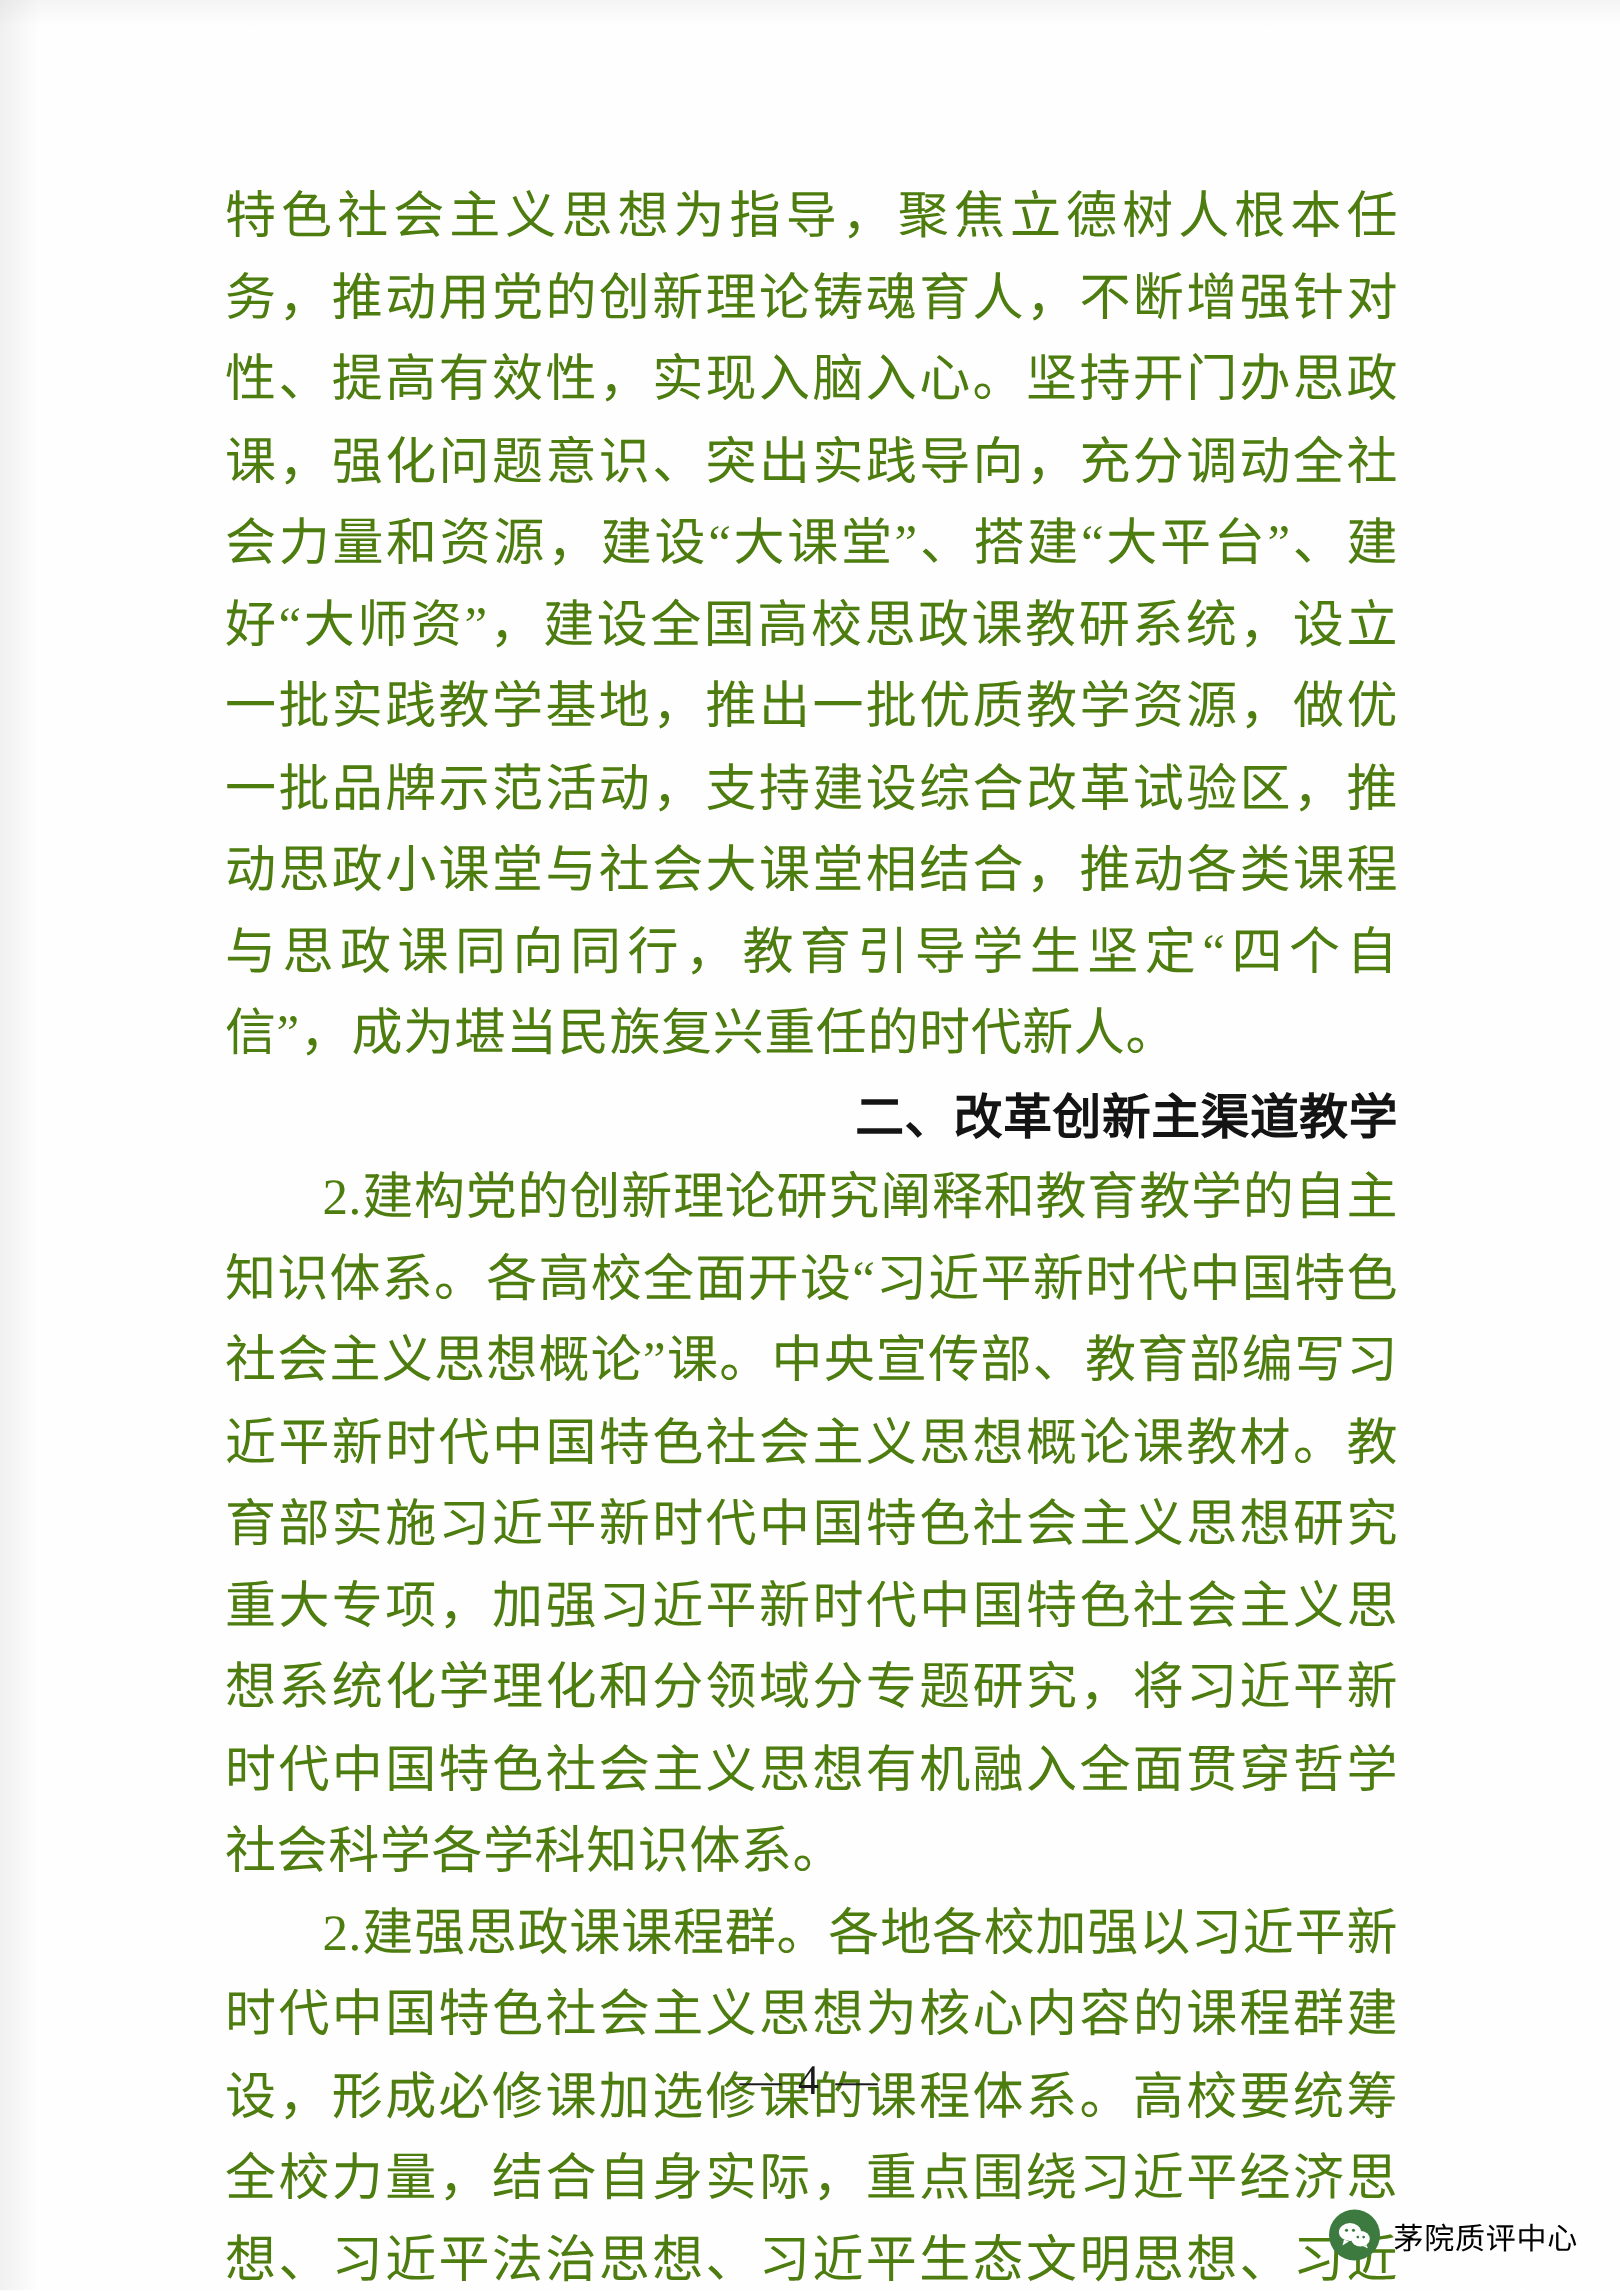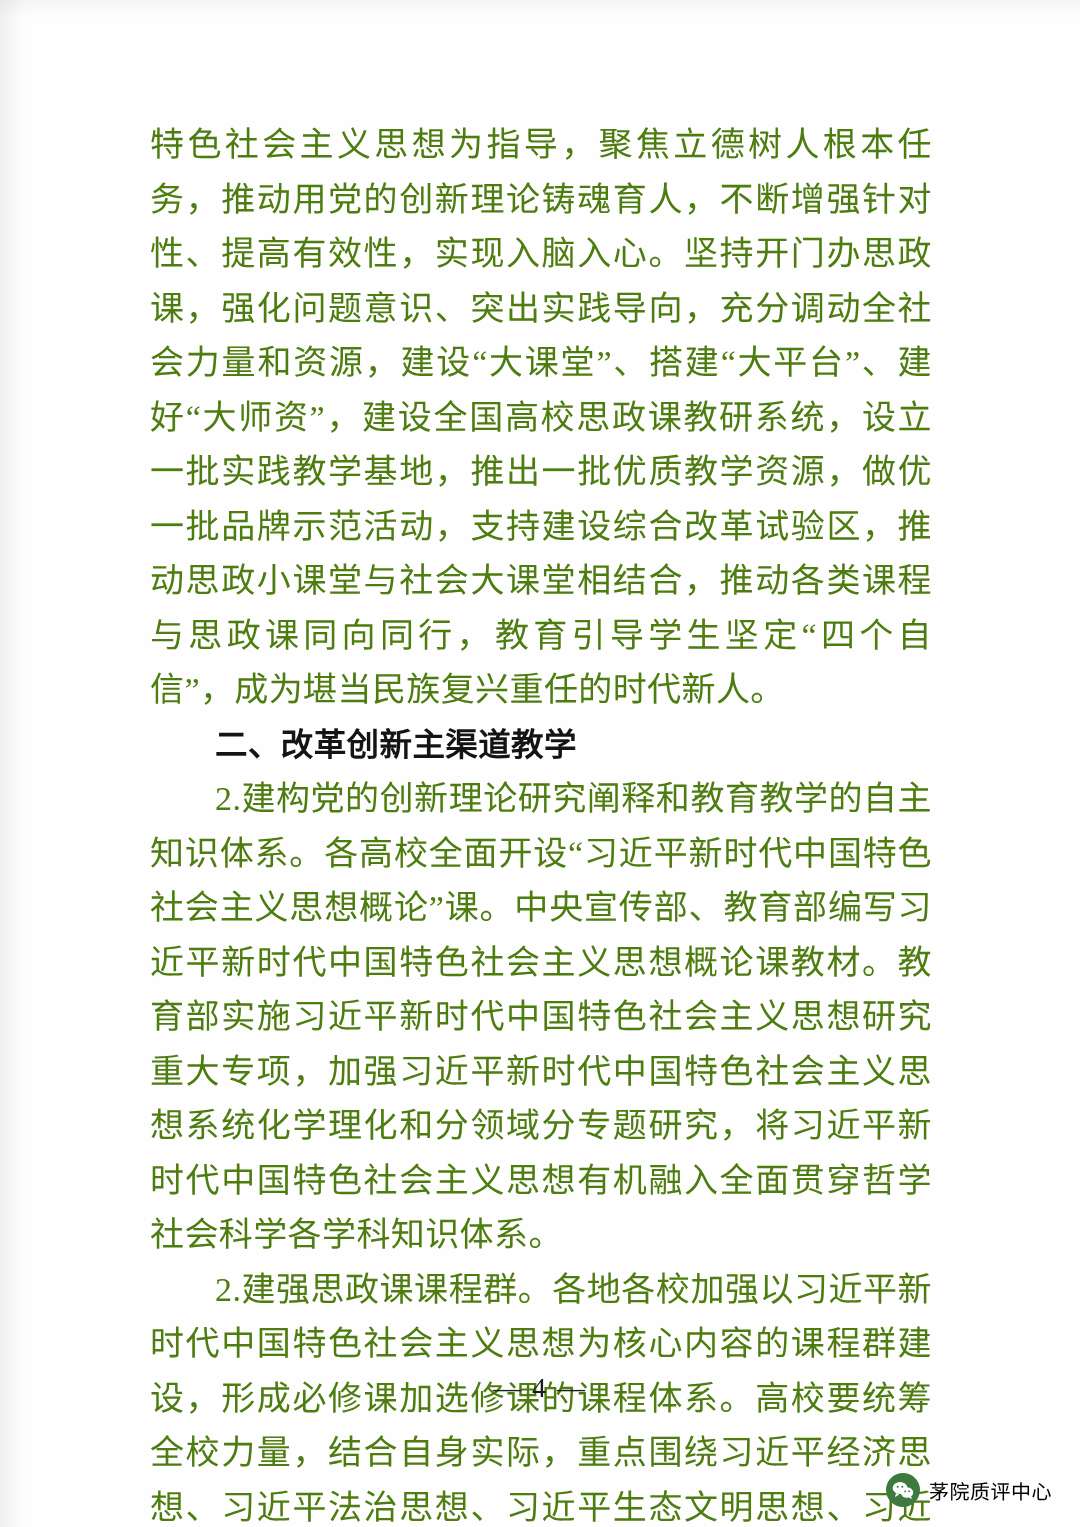--- a/index.html
+++ b/index.html
@@ -46,20 +46,21 @@
   }
   .heading {
     font-size: 32.5px;
     line-height: 54.5px;
     letter-spacing: 0.4px;
     margin: 0;
     text-indent: 65px;
     font-weight: bold;
     font-family: "Liberation Sans", "DejaVu Sans", sans-serif;
     color: #141414;
+    text-align: right;
   }
   .page-number {
     position: absolute;
     left: 0;
     top: 1372px;
     width: 1080px;
     text-align: center;
     font-size: 28px;
     letter-spacing: 2px;
     color: #1b1b1b;

